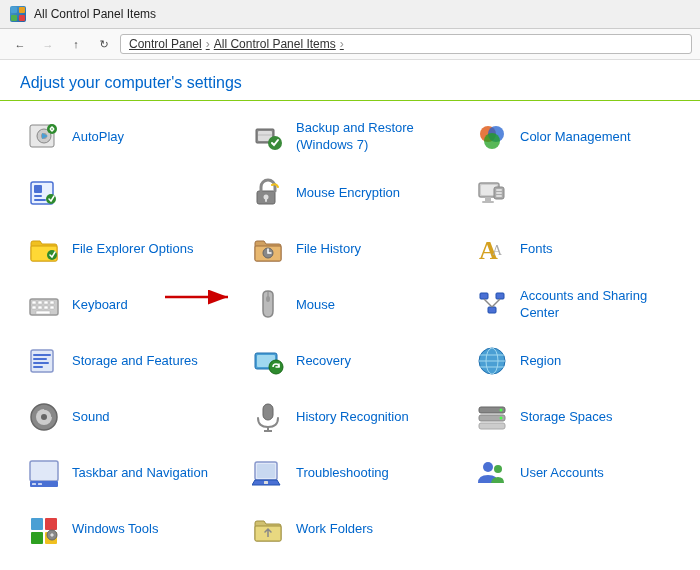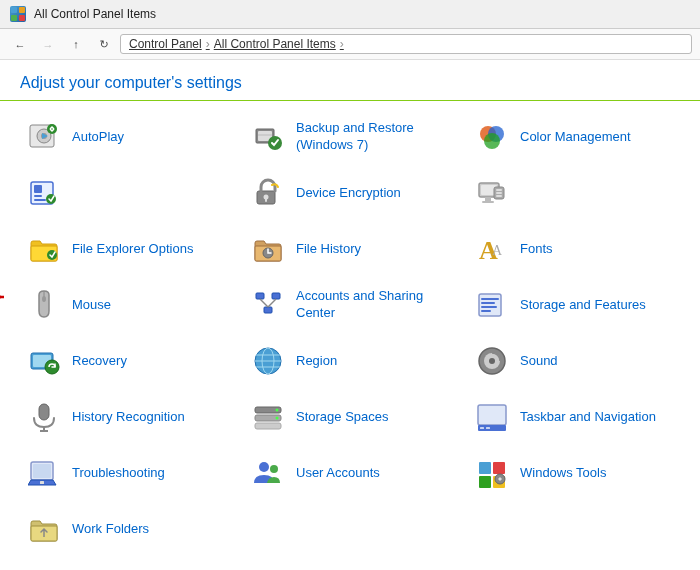--- a/index.html
+++ b/index.html
@@ -195,21 +195,21 @@
   <div class="item">
     <div class="item-icon">
       <svg width="32" height="32" viewBox="0 0 32 32">
         <rect x="5" y="14" width="18" height="13" rx="2" fill="#888" stroke="#666" stroke-width="1"></rect>
         <path d="M9 14 V10 a7 7 0 0 1 14 0 V14" fill="none" stroke="#888" stroke-width="3" stroke-linecap="round"></path>
         <circle cx="14" cy="20" r="2.5" fill="#ddd"></circle>
         <rect x="13" y="21" width="2" height="4" rx="1" fill="#ddd"></rect>
         <path d="M20 8 Q24 6 26 10" stroke="#f0c020" stroke-width="2" fill="none" stroke-linecap="round"></path>
       </svg>
     </div>
-    <span class="item-label">Device Encryption</span>
+    <span class="item-label">Mouse Encryption</span>
   </div>
 
   <div class="item">
     <div class="item-icon">
       <svg width="32" height="32" viewBox="0 0 32 32">
         <rect x="3" y="6" width="20" height="14" rx="2" fill="#ccc" stroke="#999" stroke-width="1.5"></rect>
         <rect x="5" y="8" width="16" height="10" rx="1" fill="#e8e8e8"></rect>
         <rect x="9" y="20" width="6" height="4" fill="#bbb"></rect>
         <rect x="6" y="24" width="12" height="2" rx="1" fill="#bbb"></rect>
         <rect x="18" y="10" width="10" height="12" rx="2" fill="#aaa" stroke="#888" stroke-width="1"></rect>
@@ -247,20 +247,37 @@
   <div class="item">
     <div class="item-icon">
       <svg width="32" height="32" viewBox="0 0 32 32">
         <text x="3" y="26" font-size="26" font-family="serif" font-weight="bold" fill="#d4a020">A</text>
         <text x="16" y="22" font-size="14" font-family="serif" fill="#aaa">A</text>
       </svg>
     </div>
     <span class="item-label">Fonts</span>
   </div>
 
+  <div class="item">
+    <div class="item-icon">
+      <svg width="32" height="32" viewBox="0 0 32 32">
+        <rect x="2" y="10" width="28" height="16" rx="2" fill="#ccc" stroke="#999" stroke-width="1.5"></rect>
+        <rect x="4" y="12" width="4" height="3" rx="0.5" fill="#fff" stroke="#aaa" stroke-width="0.5"></rect>
+        <rect x="10" y="12" width="4" height="3" rx="0.5" fill="#fff" stroke="#aaa" stroke-width="0.5"></rect>
+        <rect x="16" y="12" width="4" height="3" rx="0.5" fill="#fff" stroke="#aaa" stroke-width="0.5"></rect>
+        <rect x="22" y="12" width="4" height="3" rx="0.5" fill="#fff" stroke="#aaa" stroke-width="0.5"></rect>
+        <rect x="4" y="17" width="4" height="3" rx="0.5" fill="#fff" stroke="#aaa" stroke-width="0.5"></rect>
+        <rect x="10" y="17" width="4" height="3" rx="0.5" fill="#fff" stroke="#aaa" stroke-width="0.5"></rect>
+        <rect x="16" y="17" width="4" height="3" rx="0.5" fill="#fff" stroke="#aaa" stroke-width="0.5"></rect>
+        <rect x="22" y="17" width="4" height="3" rx="0.5" fill="#fff" stroke="#aaa" stroke-width="0.5"></rect>
+        <rect x="8" y="22" width="14" height="3" rx="0.5" fill="#fff" stroke="#aaa" stroke-width="0.5"></rect>
+      </svg>
+    </div>
+    <span class="item-label">Keyboard</span>
+  </div>
 
   <div class="item" style="position:relative;">
     <div class="item-icon">
       <svg width="32" height="32" viewBox="0 0 32 32">
         <path d="M11 6 Q11 2 16 2 Q21 2 21 6 L21 22 Q21 28 16 28 Q11 28 11 22 Z" fill="#bbb" stroke="#888" stroke-width="1.5"></path>
         <line x1="16" y1="2" x2="16" y2="12" stroke="#888" stroke-width="1"></line>
         <ellipse cx="16" cy="10" rx="2" ry="3" fill="#999"></ellipse>
       </svg>
     </div>
     <span class="item-label">Mouse</span>

